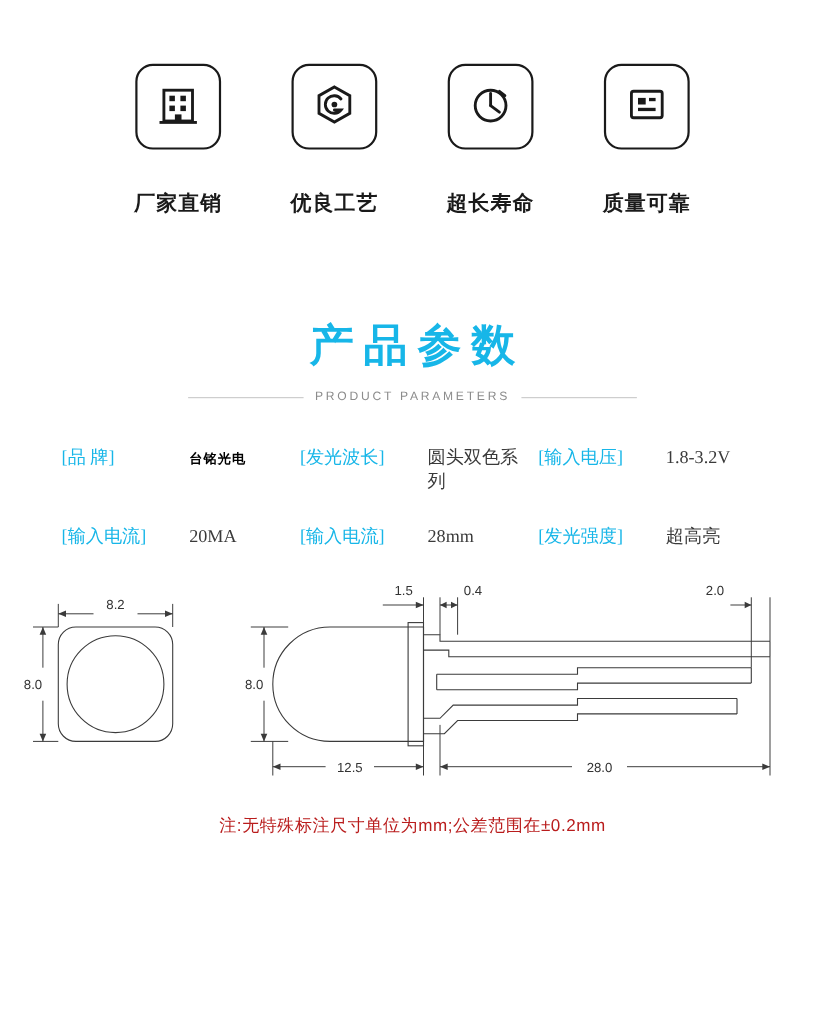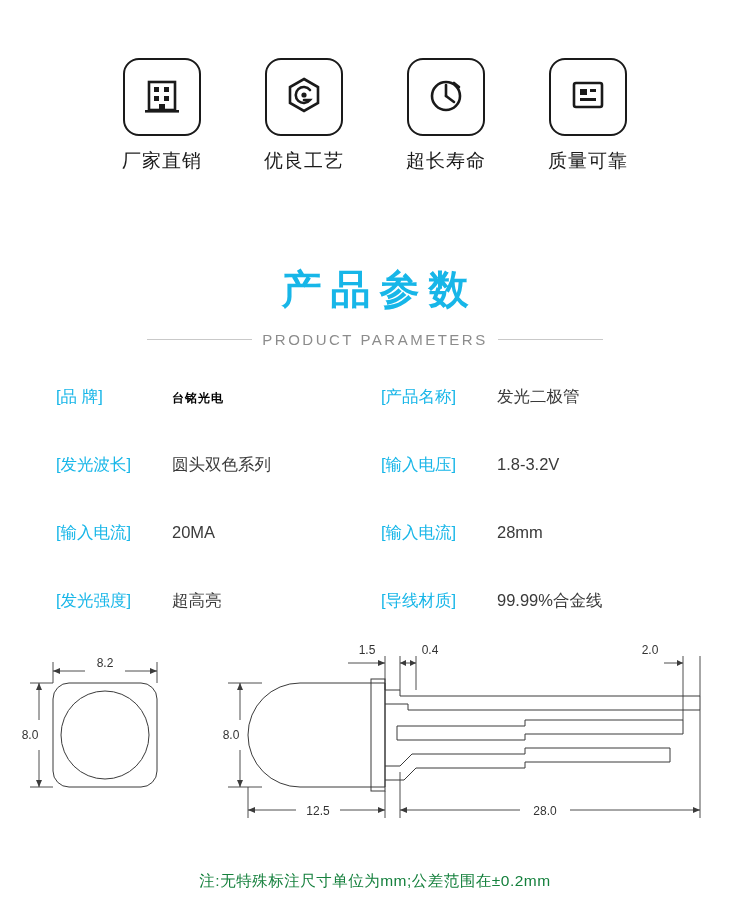--- a/index.html
+++ b/index.html
@@ -33,23 +33,23 @@
   }
   .feature-badge {
     width: 78px; height: 78px;
     border: 2px solid #1a1a1a;
     border-radius: 16px;
     display: flex;
     align-items: center;
     justify-content: center;
   }
   .feature-label {
-    margin-top: 12px;
+    margin-top: 36px;
     font-size: 19px;
-    font-weight: normal;
+    font-weight: bold;
     color: #1a1a1a;
     letter-spacing: 1px;
     white-space: nowrap;
   }
 
   
   .title-block {
     margin-top: 88px;
     text-align: center;
   }
@@ -66,32 +66,33 @@
     align-items: center;
     justify-content: center;
     gap: 10px;
   }
   .title-rule {
     width: 105px;
     height: 1px;
     background: #c9c9c9;
   }
   .title-en {
-    font-size: 15px;
+    font-size: 11px;
     color: #8c8c8c;
     letter-spacing: 2.5px;
   }
 
   
   .params {
     margin: 38px auto 0 auto;
     width: 650px;
     display: grid;
-    grid-template-columns: 1fr 1fr;
-    row-gap: 46px;
+    grid-template-columns: 1fr 1fr 1fr;
+    row-gap: 28px;
+    font-family: Liberation Serif, serif;
   }
   .param {
     display: flex;
     align-items: baseline;
     padding-left: 6px;
   }
   .param-key {
     color: #17b6e8;
     font-size: 16.5px;
     width: 106px;
@@ -114,24 +115,23 @@
   .drawing {
     position: relative;
     margin-top: 26px;
     width: 750px;
     height: 215px;
   }
   .drawing svg { display: block; }
 
   
   .note {
-    margin-top: 18px;
     text-align: center;
     font-size: 15.5px;
-    color: #15803d;
+    color: #b91c1c;
     letter-spacing: 0.5px;
   }
 </style>
 </head>
 <body>
 
 <div class="page">
 
   <div class="features">
 
@@ -204,24 +204,20 @@
       <span class="title-rule"></span>
     </div>
   </div>
 
   <div class="params">
 
     <div class="param">
       <span class="param-key">[品    牌]</span>
       <span class="param-val brand">台铭光电</span>
     </div>
-    <div class="param">
-      <span class="param-key">[产品名称]</span>
-      <span class="param-val">发光二极管</span>
-    </div>
 
     <div class="param">
       <span class="param-key">[发光波长]</span>
       <span class="param-val">圆头双色系列</span>
     </div>
     <div class="param">
       <span class="param-key">[输入电压]</span>
       <span class="param-val">1.8-3.2V</span>
     </div>
 
@@ -232,24 +228,20 @@
     <div class="param">
       <span class="param-key">[输入电流]</span>
       <span class="param-val">28mm</span>
     </div>
 
     <div class="param">
       <span class="param-key">[发光强度]</span>
       <span class="param-val">超高亮</span>
     </div>
 
-    <div class="param">
-      <span class="param-key">[导线材质]</span>
-      <span class="param-val">99.99%合金线</span>
-    </div>
 
   </div>
 
   <div class="drawing">
     <svg width="750" height="215" viewBox="0 0 750 215" font-family="Liberation Sans, sans-serif" font-size="12" fill="#333">
 
       <g stroke="#3b3b3b" stroke-width="1" fill="none">
         <rect x="53" y="45" width="104" height="104" rx="16"></rect>
         <circle cx="105" cy="97" r="44"></circle>
       </g>

